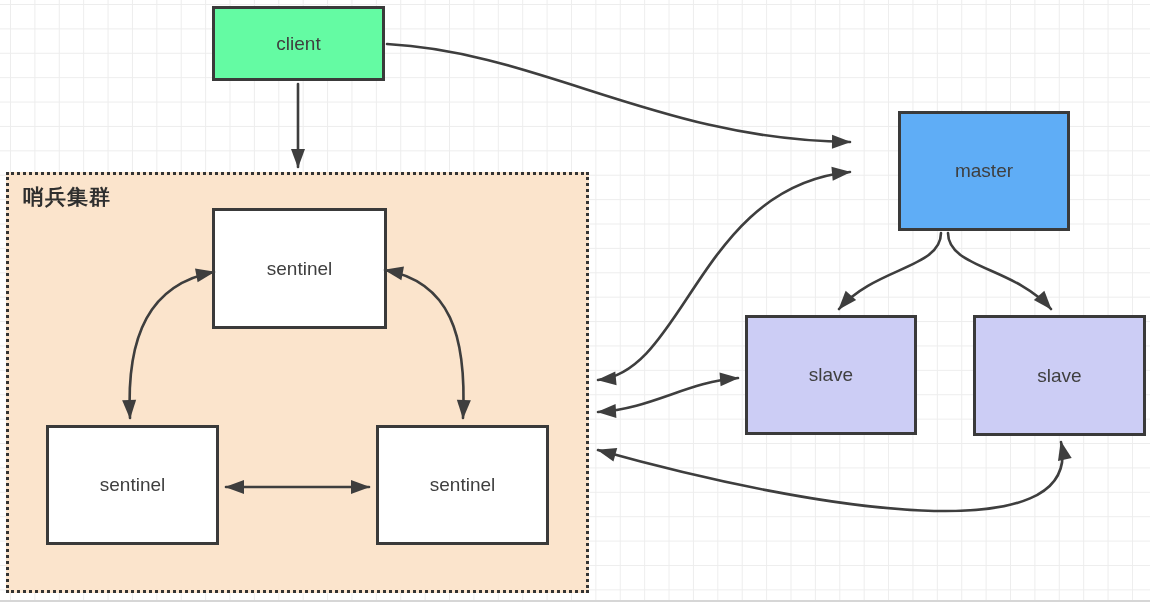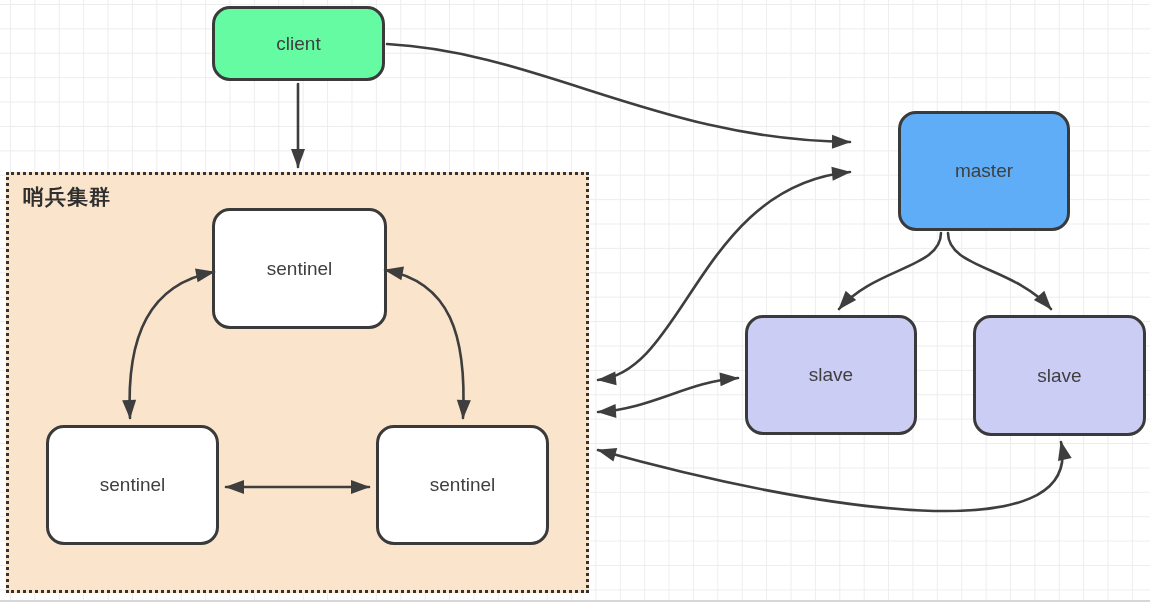--- a/index.html
+++ b/index.html
@@ -14,21 +14,21 @@
     background-image:
       linear-gradient(to right,#ededed 1px,transparent 1px),
       linear-gradient(to bottom,#ededed 1px,transparent 1px);
     background-size:24.4px 24.4px;
     background-position:10px 4px;
     border-bottom:2px solid #d6d6d6;
     box-sizing:border-box;
   }
   .node{
     position:absolute;box-sizing:border-box;
-    border:3px solid #3a3a3a;border-radius:18px;
+    border:3px solid #3a3a3a;border-radius:0;
     display:flex;align-items:center;justify-content:center;
     font-size:19px;color:#3f3f3f;
     z-index:2;
   }
   .cluster{
     position:absolute;box-sizing:border-box;
     border:3px dotted #333333;
     z-index:1;
   }
   .cluster-label{

